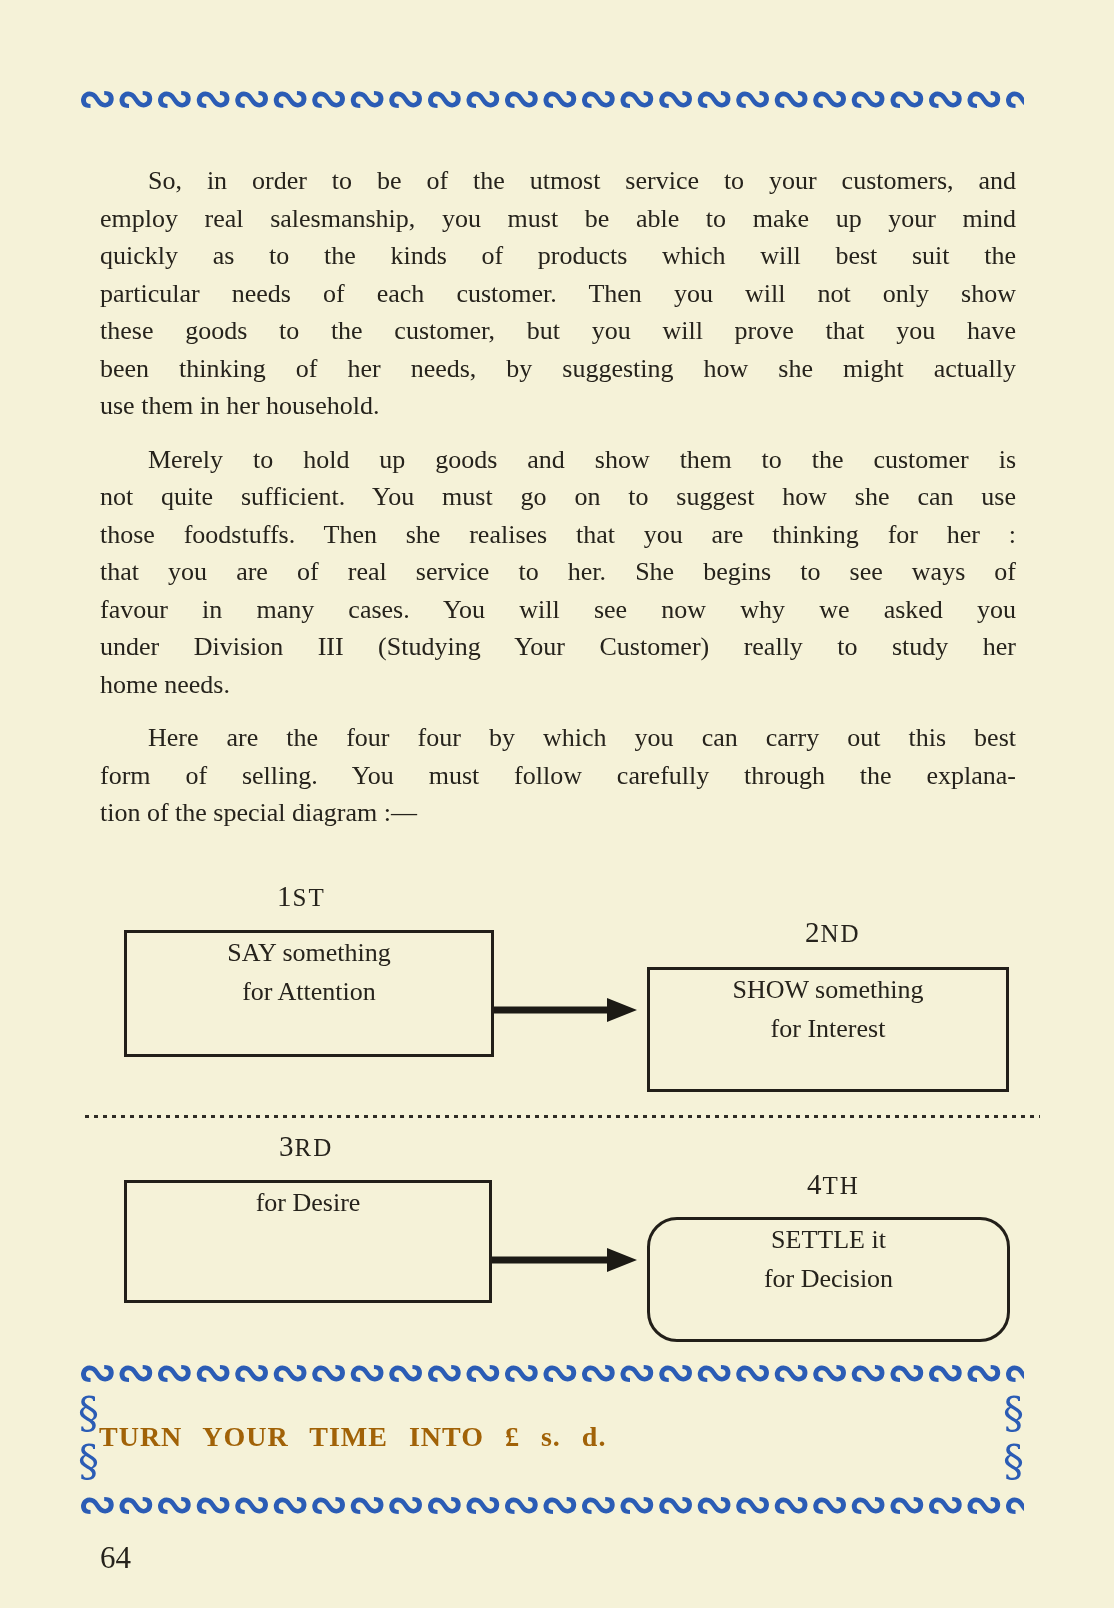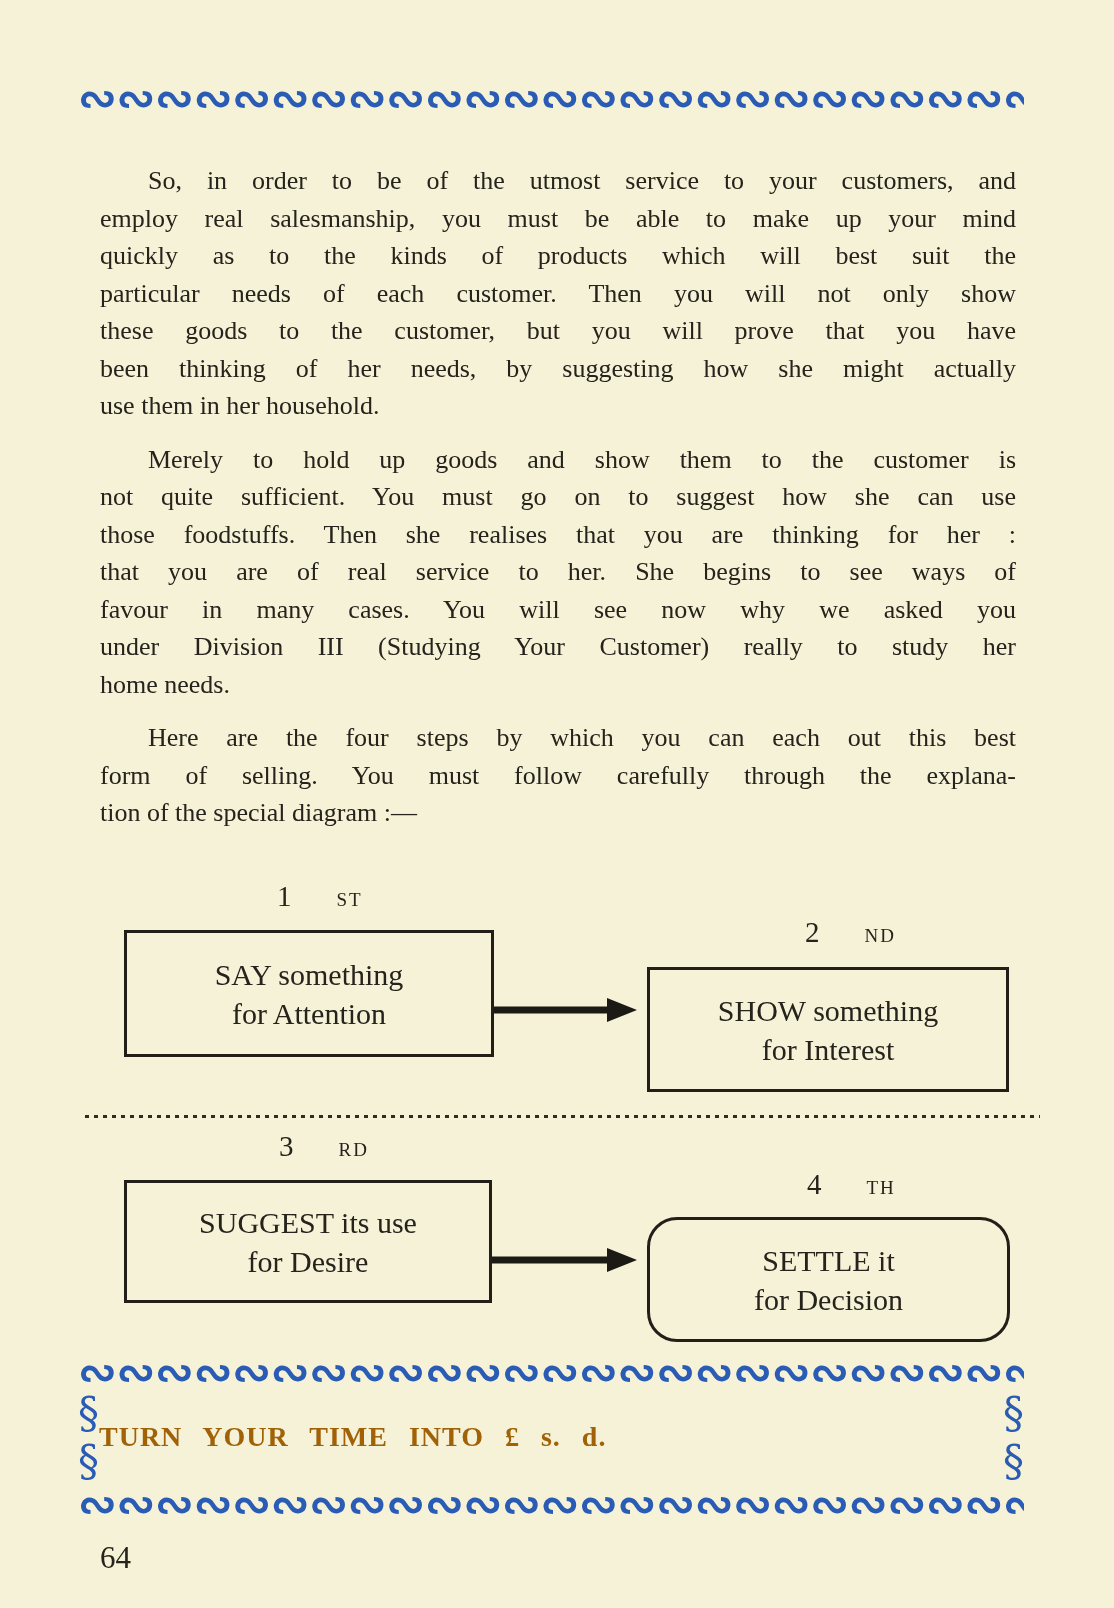--- a/index.html
+++ b/index.html
@@ -46,33 +46,31 @@
   .line.last { text-align-last: left; }
   .line.first { text-indent: 48px; }
 
   
   .ordinal {
     position: absolute;
     font-size: 29px;
     letter-spacing: 1px;
   }
   .ordinal .suffix {
-    font-size: 19px;
+    font-size: 25px;
     letter-spacing: 2px;
-    margin-left: 44px;
   }
   .step-box {
     position: absolute;
     border: 3px solid #221f19;
     box-sizing: border-box;
     display: flex;
     flex-direction: column;
-    justify-content: center;
     align-items: center;
-    font-size: 30px;
+    font-size: 26px;
     line-height: 39px;
     text-align: center;
   }
   .box-1 { left: 124px; top: 930px;  width: 370px; height: 127px; }
   .box-2 { left: 647px; top: 967px;  width: 362px; height: 125px; }
   .box-3 { left: 124px; top: 1180px; width: 368px; height: 123px; }
   .box-4 { left: 647px; top: 1217px; width: 363px; height: 125px; border-radius: 30px; }
   .ord-1 { left: 277px; top: 880px; }
   .ord-2 { left: 805px; top: 916px; }
   .ord-3 { left: 279px; top: 1130px; text-align: right; }
@@ -140,21 +138,21 @@
       <div class="para">
         <div class="line first">Merely to hold up goods and show them to the customer is</div>
         <div class="line">not quite sufficient. You must go on to suggest how she can use</div>
         <div class="line">those foodstuffs. Then she realises that you are thinking for her :</div>
         <div class="line">that you are of real service to her. She begins to see ways of</div>
         <div class="line">favour in many cases. You will see now why we asked you</div>
         <div class="line">under Division III (Studying Your Customer) really to study her</div>
         <div class="line last">home needs.</div>
       </div>
       <div class="para">
-        <div class="line first">Here are the four steps by which you can each out this best</div>
+        <div class="line first">Here are the four four by which you can carry out this best</div>
         <div class="line">form of selling. You must follow carefully through the explana-</div>
         <div class="line last">tion of the special diagram :—</div>
       </div>
     </div>
 
   <div class="ordinal ord-1"><span>1</span><span class="suffix">ST</span></div>
   <div class="step-box box-1">
     <div>SAY something</div>
     <div>for Attention</div>
   </div>
@@ -167,21 +165,20 @@
   <div class="ordinal ord-2"><span>2</span><span class="suffix">ND</span></div>
   <div class="step-box box-2">
     <div>SHOW something</div>
     <div>for Interest</div>
   </div>
 
   <div class="dotted-divider"></div>
 
   <div class="ordinal ord-3"><span>3</span><span class="suffix">RD</span></div>
   <div class="step-box box-3">
-    <div>SUGGEST its use</div>
     <div>for Desire</div>
   </div>
 
   <svg class="arrow arrow-2" width="145" height="28" viewBox="0 0 145 28">
     <rect x="0" y="10.5" width="122" height="7" fill="#1c1a15"></rect>
     <polygon points="115,2 145,14 115,26" fill="#1c1a15"></polygon>
   </svg>
 
   <div class="ordinal ord-4"><span>4</span><span class="suffix">TH</span></div>
   <div class="step-box box-4">

